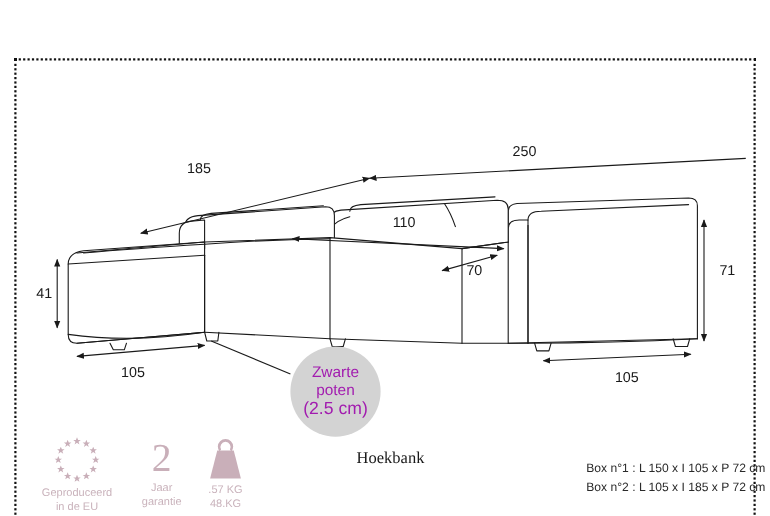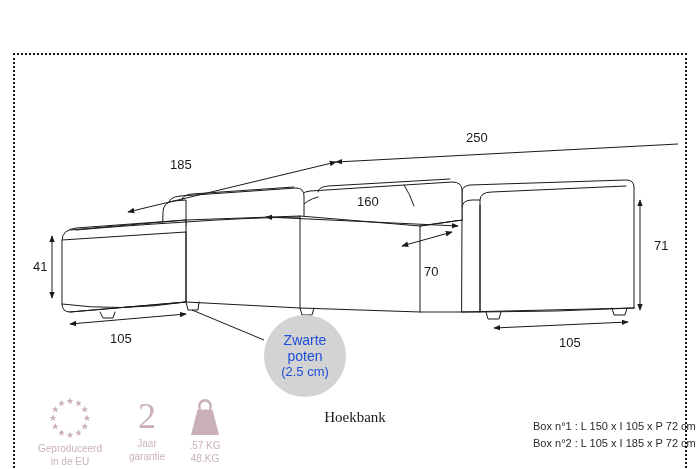--- a/index.html
+++ b/index.html
@@ -48,29 +48,29 @@
     top: 275px;
     width: 82px;
     height: 82px;
     border-radius: 50%;
     background: #d3d3d3;
     display: flex;
     flex-direction: column;
     align-items: center;
     justify-content: center;
     text-align: center;
-    color: #1d4ed8;
+    color: #a21caf;
     line-height: 1.15;
   }
   #callout-bubble .cb-l1,
   #callout-bubble .cb-l2 {
     font-size: 14px;
   }
   #callout-bubble .cb-l3 {
-    font-size: 13px;
+    font-size: 16px;
     margin-top: 1px;
   }
   
   #footer {
     position: absolute;
     left: 0;
     top: 352px;
     width: 700px;
     height: 80px;
   }
@@ -221,23 +221,23 @@
 
       <line x1="70" y1="284" x2="186" y2="274" marker-start="url(#arrow-start)" marker-end="url(#arrow-end)"></line>
 
       <line x1="494" y1="288" x2="628" y2="282" marker-start="url(#arrow-start)" marker-end="url(#arrow-end)"></line>
 
       <line x1="264" y1="300" x2="192" y2="270"></line>
     </g>
   </svg>
 
   <div class="dim-label" style="left:466px; top:90px;">250</div>
-  <div class="dim-label" style="left:170px; top:117px;">185</div>
-  <div class="dim-label" style="left:357px; top:154px;">160</div>
-  <div class="dim-label" style="left:424px; top:224px;">70</div>
+  <div class="dim-label" style="left:170px; top:105px;">185</div>
+  <div class="dim-label" style="left:357px; top:154px;">110</div>
+  <div class="dim-label" style="left:424px; top:198px;">70</div>
   <div class="dim-label" style="left:33px; top:219px;">41</div>
   <div class="dim-label" style="left:654px; top:198px;">71</div>
   <div class="dim-label" style="left:110px; top:291px;">105</div>
   <div class="dim-label" style="left:559px; top:295px;">105</div>
 
   <div id="callout-bubble">
     <span class="cb-l1">Zwarte</span>
     <span class="cb-l2">poten</span>
     <span class="cb-l3">(2.5 cm)</span>
   </div>

